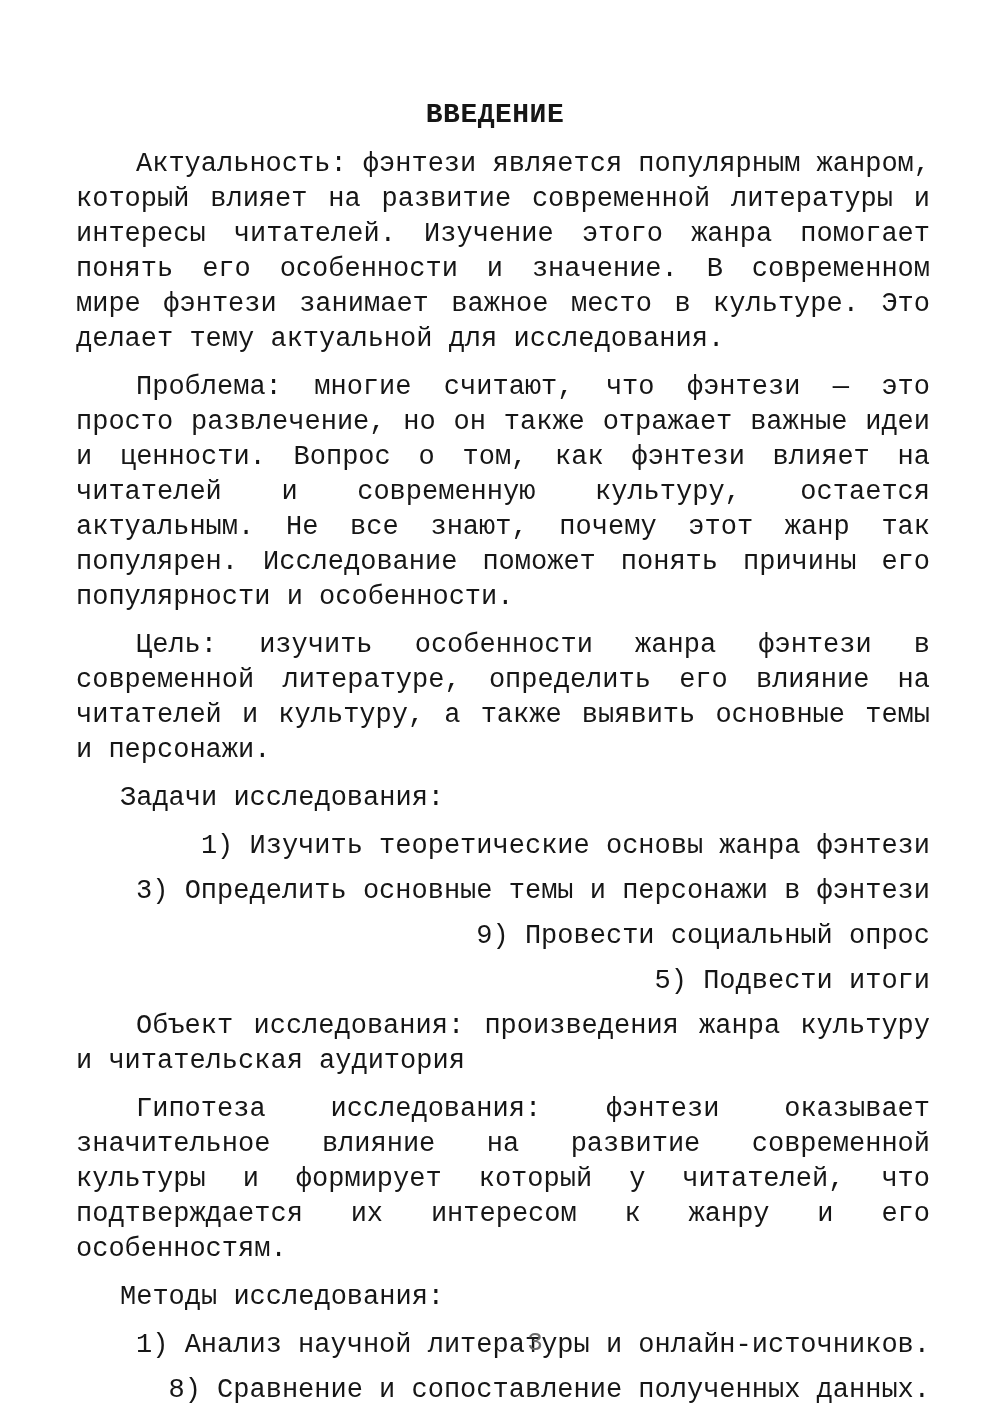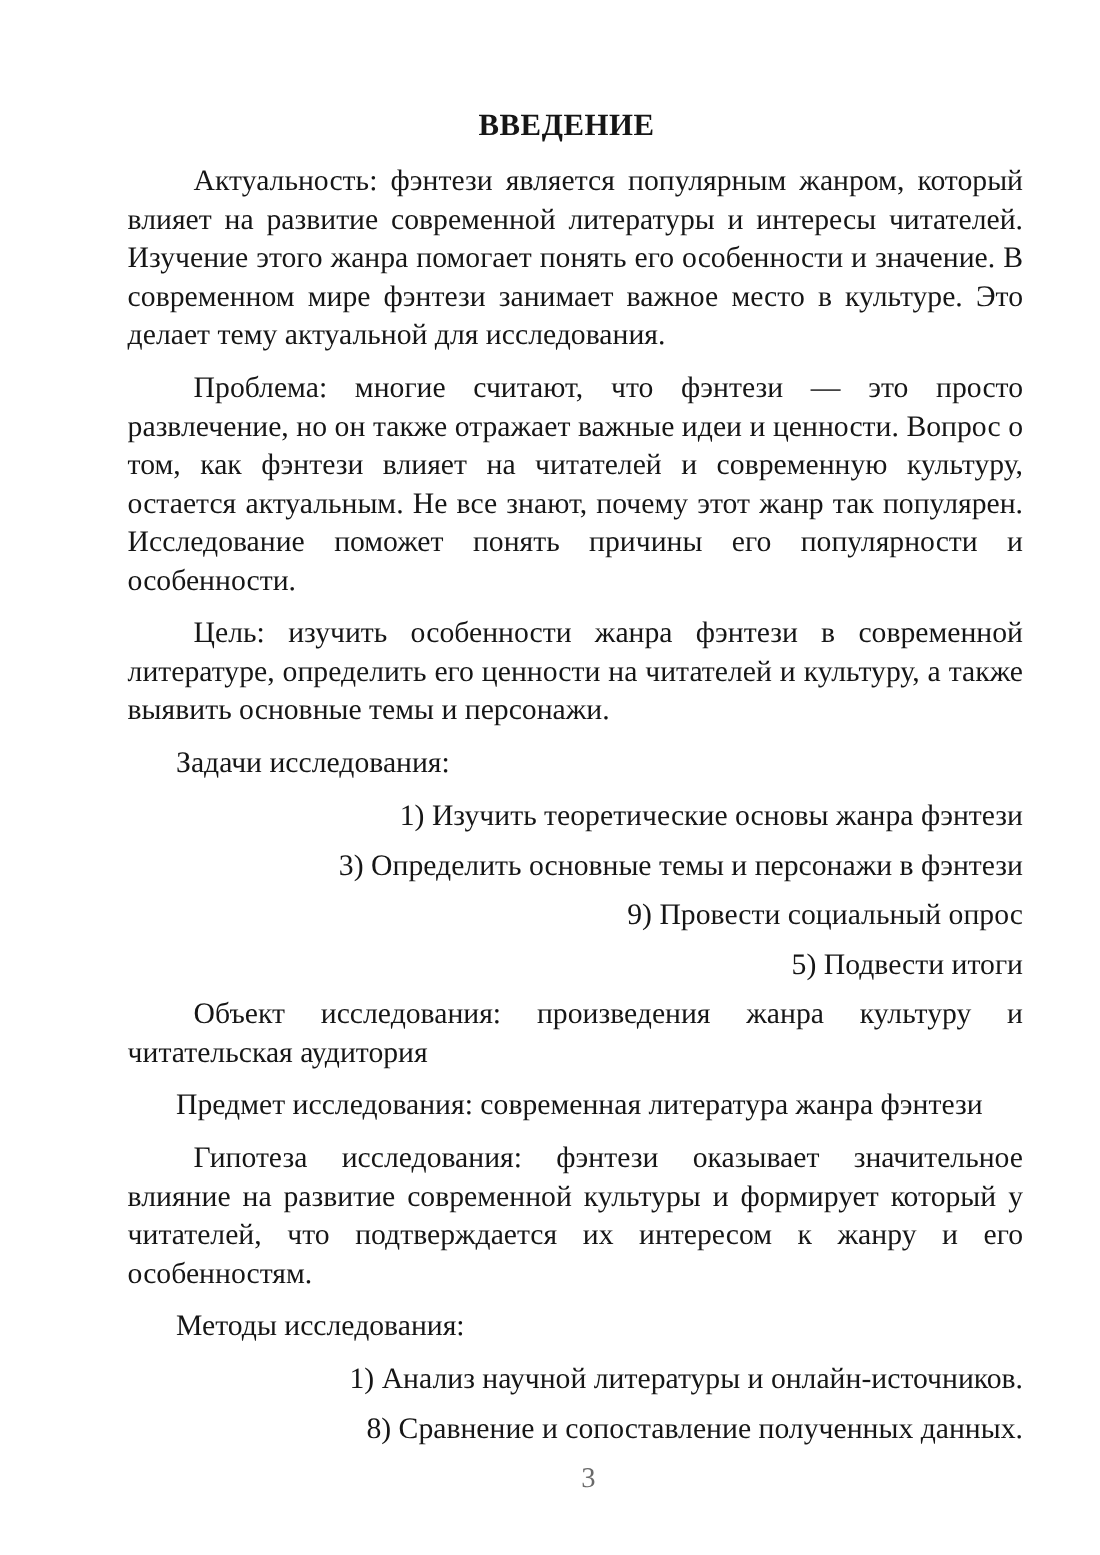--- a/index.html
+++ b/index.html
@@ -6,22 +6,22 @@
     margin: 0;
     padding: 0;
     background: #ffffff;
   }
   .page {
     position: relative;
     box-sizing: border-box;
     width: 1000px;
     height: 1408px;
     background: #ffffff;
-    padding: 97px 70px 0 100px;
-    font-family: Liberation Serif, serif;
+    padding: 97px 70px 0 60px;
+    font-family: Liberation Mono, monospace;
     font-size: 27px;
     line-height: 35px;
     color: #161616;
     overflow: hidden;
   }
   .doc-title {
     font-size: 28px;
     font-weight: bold;
     text-align: center;
     margin: 0 0 15px 0;
@@ -60,34 +60,33 @@
 <body>
 
 <div class="page">
 
   <h1 class="doc-title">ВВЕДЕНИЕ</h1>
 
   <p class="para">Актуальность: фэнтези является популярным жанром, который влияет на развитие современной литературы и интересы читателей. Изучение этого жанра помогает понять его особенности и значение. В современном мире фэнтези занимает важное место в культуре. Это делает тему актуальной для исследования.</p>
 
   <p class="para">Проблема: многие считают, что фэнтези — это просто развлечение, но он также отражает важные идеи и ценности. Вопрос о том, как фэнтези влияет на читателей и современную культуру, остается актуальным. Не все знают, почему этот жанр так популярен. Исследование поможет понять причины его популярности и особенности.</p>
 
-  <p class="para">Цель: изучить особенности жанра фэнтези в современной литературе, определить его ценности на читателей и культуру, а также выявить основные темы и персонажи.</p>
+  <p class="para">Цель: изучить особенности жанра фэнтези в современной литературе, определить его влияние на читателей и культуру, а также выявить основные темы и персонажи.</p>
 
   <p class="single-line">Задачи исследования:</p>
 
   <div class="num-list">
     <div class="list-item">1) Изучить теоретические основы жанра фэнтези</div>
     <div class="list-item">3) Определить основные темы и персонажи в фэнтези</div>
     <div class="list-item">9) Провести социальный опрос</div>
     <div class="list-item">5) Подвести итоги</div>
   </div>
 
   <p class="para">Объект исследования: произведения жанра культуру и читательская аудитория</p>
 
-  <p class="single-line">Предмет исследования: современная литература жанра фэнтези</p>
 
   <p class="para">Гипотеза исследования: фэнтези оказывает значительное влияние на развитие современной культуры и формирует который у читателей, что подтверждается их интересом к жанру и его особенностям.</p>
 
   <p class="single-line">Методы исследования:</p>
 
   <div class="num-list">
     <div class="list-item">1) Анализ научной литературы и онлайн-источников.</div>
     <div class="list-item">8) Сравнение и сопоставление полученных данных.</div>
   </div>
 

